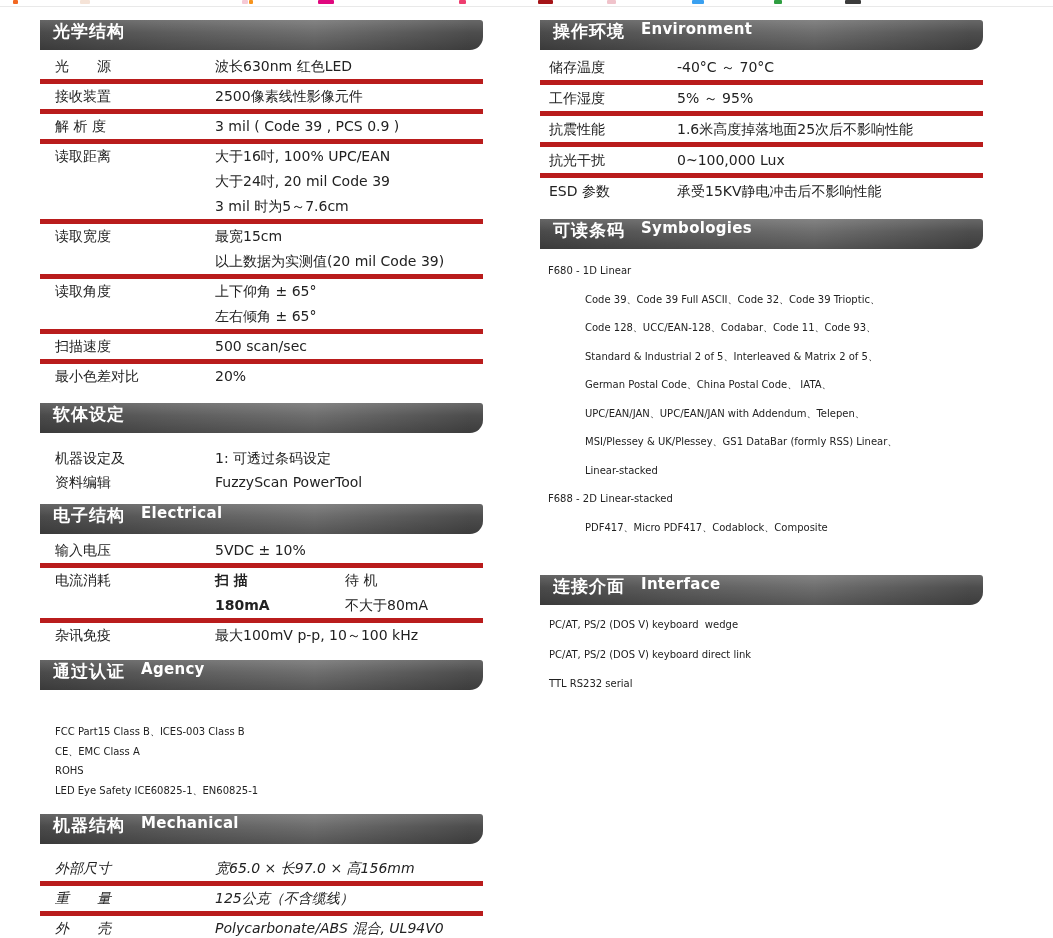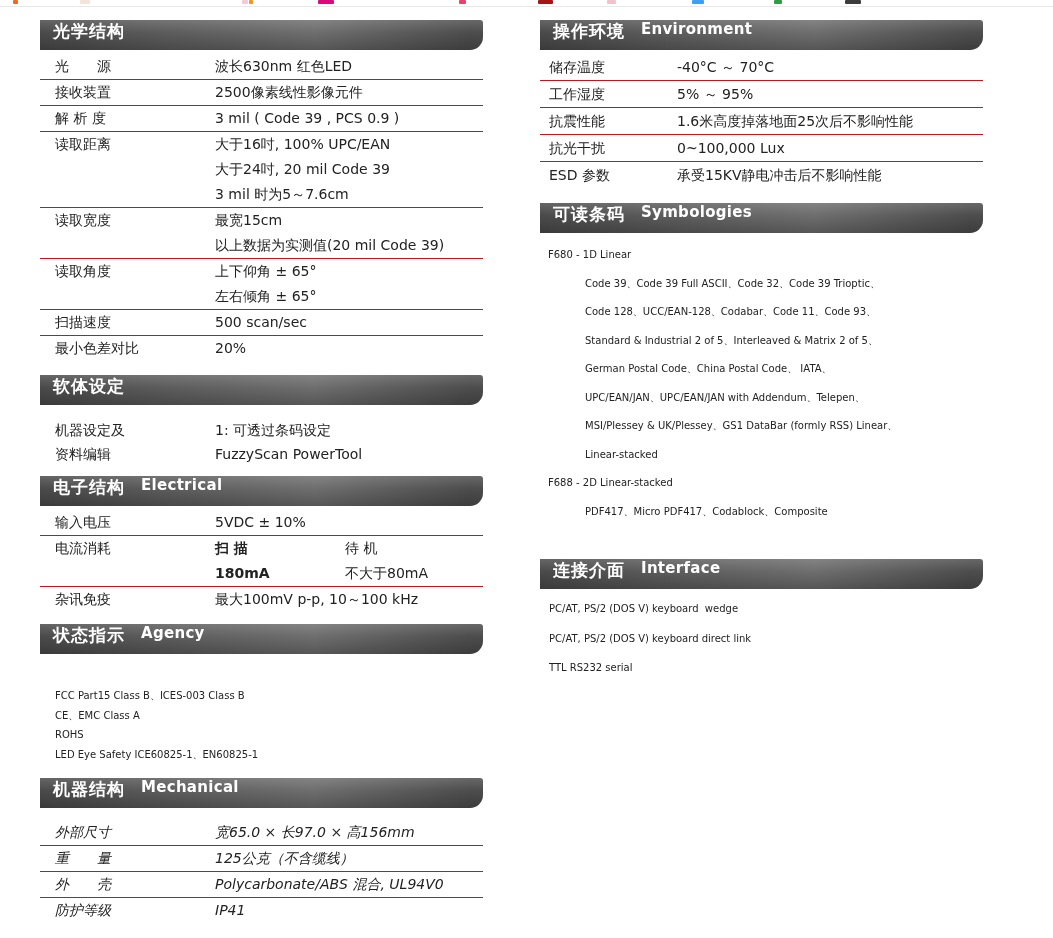--- a/index.html
+++ b/index.html
@@ -22,21 +22,21 @@
     border-radius:0 3px 13px 0;color:#fff;
     background-image:
       linear-gradient(rgba(255,255,255,.15), rgba(255,255,255,0) 42%, rgba(0,0,0,.22)),
       linear-gradient(to right,#4a4a4a,#5d5d5d 30%,#6e6e6e 62%,#4d4d4d 97%);
   }
   .hzh{font-size:17px;font-weight:bold;letter-spacing:1px;}
   .hen{font-size:15px;font-weight:bold;margin-left:16px;letter-spacing:.3px;}
 
   
   .sec-table{margin-top:4px;}
-  .trow{display:flex;border-bottom:1px solid #b91c1c;}
+  .trow{display:flex;border-bottom:5px solid #b91c1c;}
   .trow:last-child{border-bottom:none;}
   .sec-table.plain .trow{border-bottom:none;}
   .tlabel{flex:0 0 auto;font-size:14px;line-height:25px;white-space:pre-wrap;}
   .col-left .tlabel{width:160px;padding-left:15px;}
   .col-right .tlabel{width:128px;padding-left:9px;}
   .tvalue{flex:1;font-size:14px;}
   .vline{line-height:25px;white-space:pre-wrap;}
   .col-right .tlabel,.col-right .vline{line-height:26px;}
   .cola{display:inline-block;width:130px;font-weight:bold;}
 
@@ -191,21 +191,21 @@
           <div class="trow" data-name="table-row">
             <div class="tlabel" data-name="row-label">杂讯免疫</div>
             <div class="tvalue" data-name="row-value">
               <div class="vline" data-name="value-line">最大100mV p-p, 10～100 kHz</div>
             </div>
           </div>
         </div>
       </section>
       <section class="sec" data-name="section-agency">
         <div class="sec-header" data-name="section-header-agency">
-          <span class="hzh" data-name="section-title-zh">状态指示</span>
+          <span class="hzh" data-name="section-title-zh">通过认证</span>
           <span class="hen" data-name="section-title-en">Agency</span>
         </div>
         <div class="sec-lines" data-name="section-lines">
           <div class="line" data-name="text-line">FCC Part15 Class B、ICES-003 Class B</div>
           <div class="line" data-name="text-line">CE、EMC Class A</div>
           <div class="line" data-name="text-line">ROHS</div>
           <div class="line" data-name="text-line">LED Eye Safety ICE60825-1、EN60825-1</div>
         </div>
       </section>
       <section class="sec" data-name="section-mechanical">

